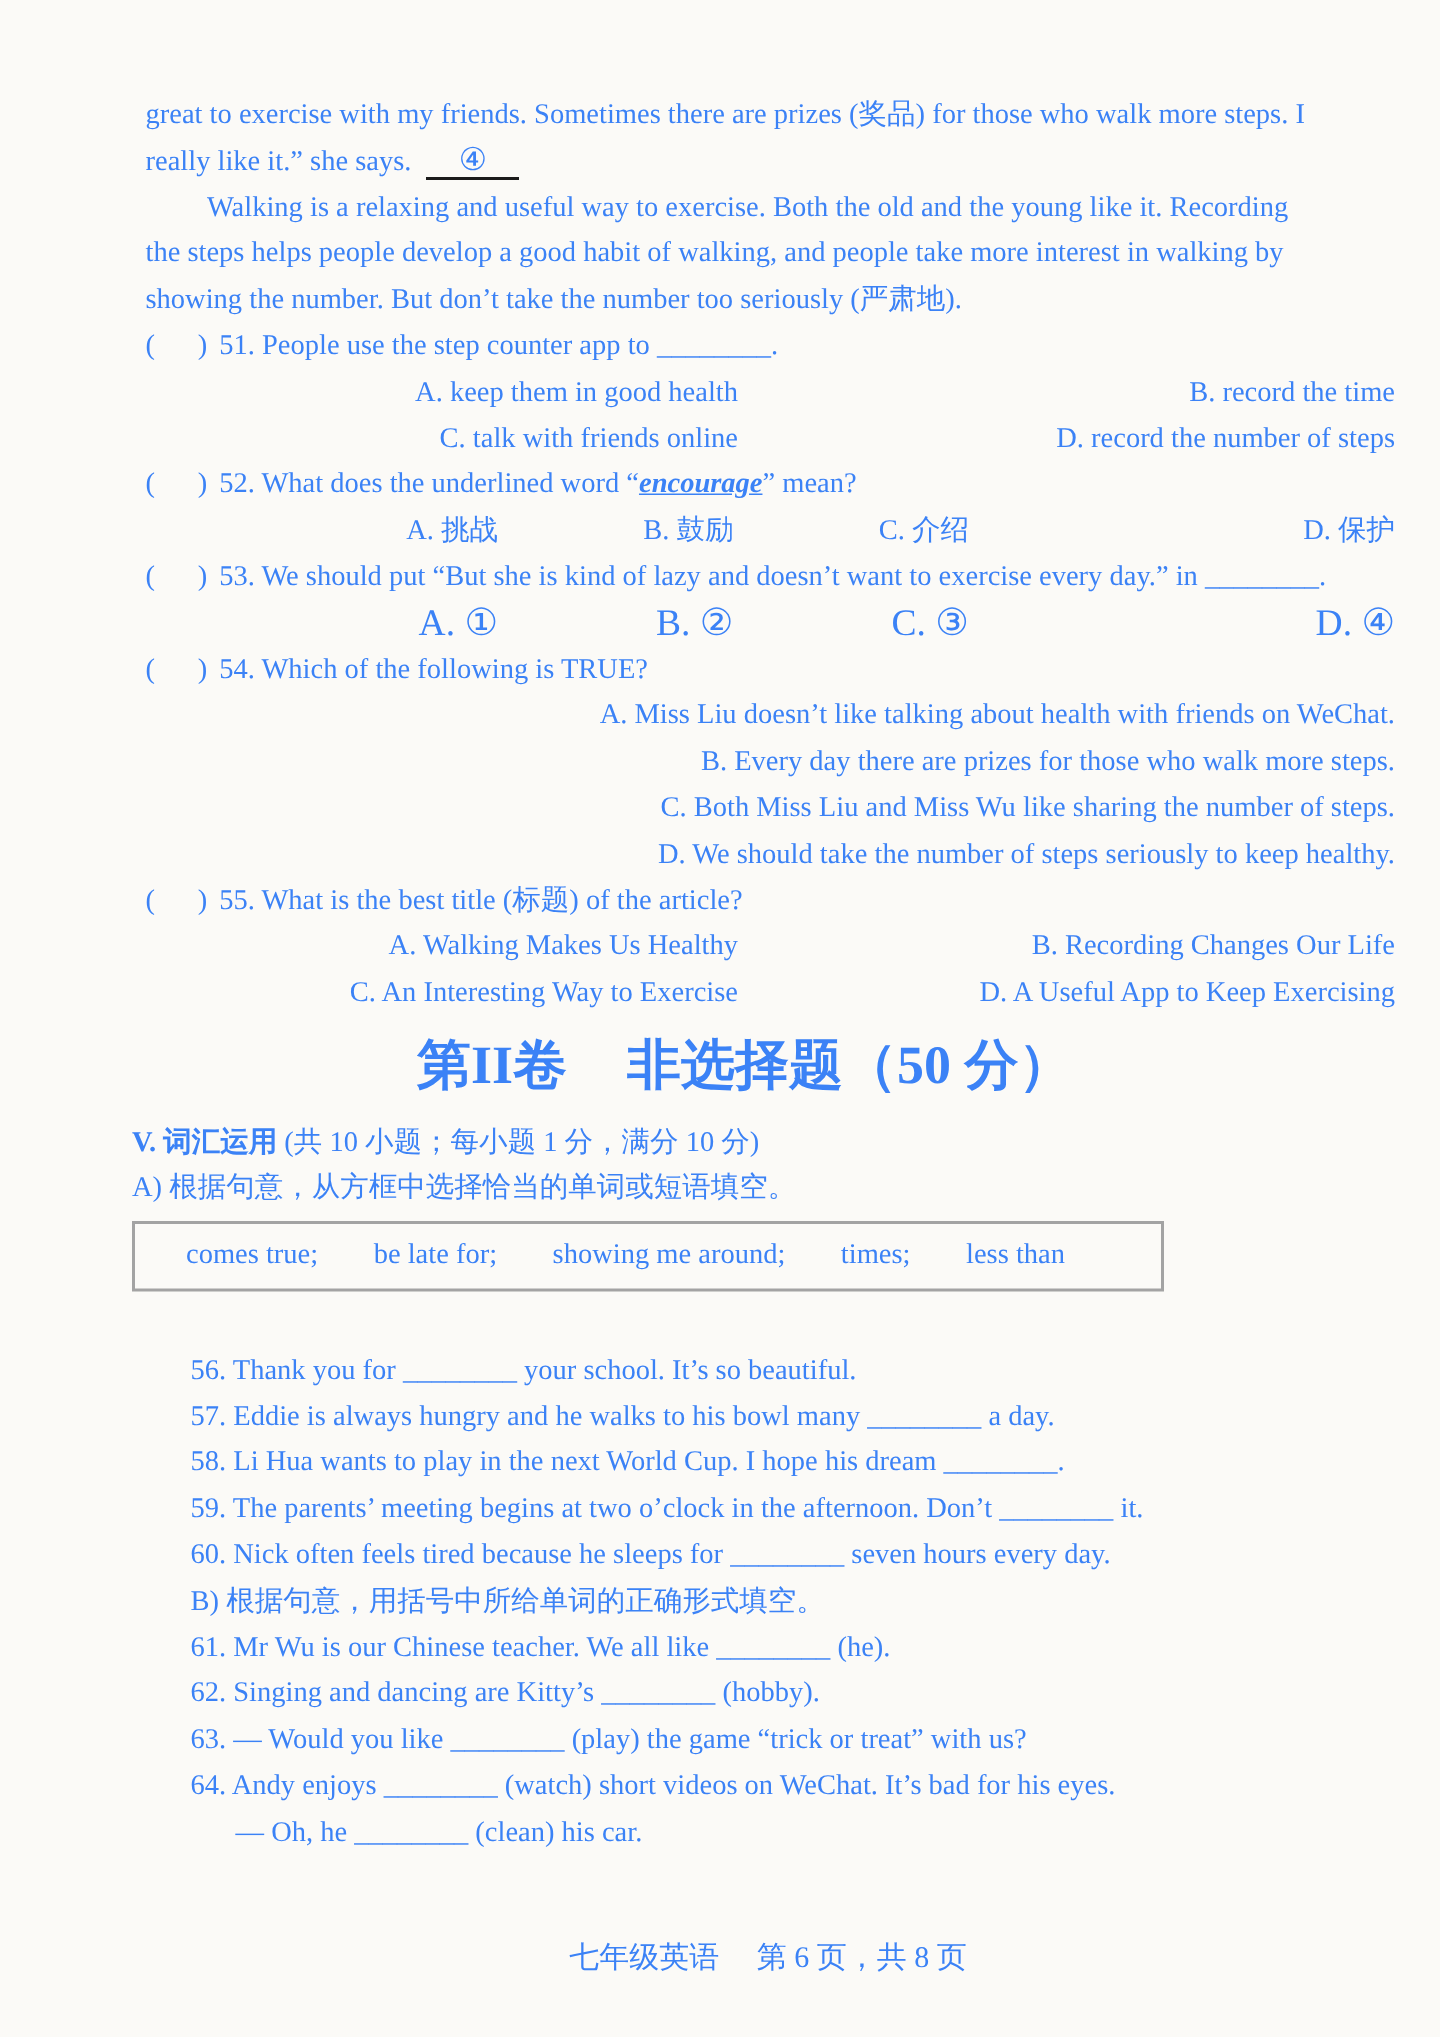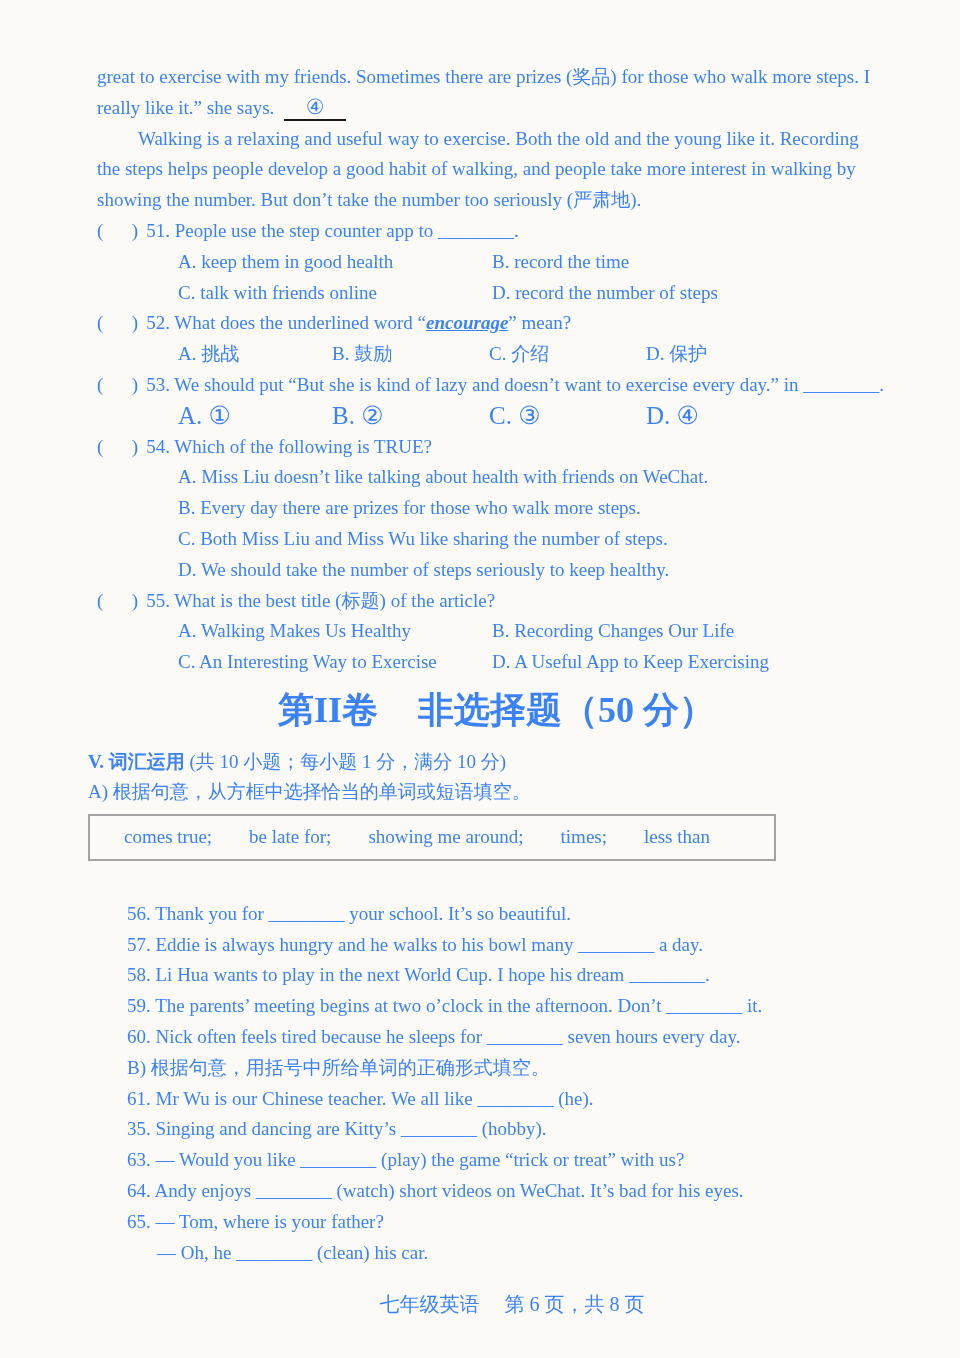--- a/index.html
+++ b/index.html
@@ -22,21 +22,21 @@
   .u-mark {
     display:inline-block; min-width:62px; text-align:center;
     border-bottom:2px solid #1b1b1b; margin-left:10px;
     font-size:21px; line-height:24px;
   }
   .q-row { display:flex; line-height:30.8px; white-space:nowrap; }
   .paren { white-space:pre; }
   .stem { margin-left:8px; white-space:pre; }
   .uword { font-weight:bold; font-style:italic; text-decoration:underline; }
 
-  .opts { padding-left:81px; line-height:30.8px; }
+  .opts { padding-left:81px; line-height:30.8px;text-align:right; }
   .cols2 { display:grid; grid-template-columns:314px 1fr; }
   .cols4 { display:grid; grid-template-columns:154px 157px 157px 1fr; }
   .opt { white-space:nowrap; }
   .circ { font-size:25px; }
 
   .s2-title {
     display:flex; justify-content:center; gap:40px;
     margin:12px 25px 0 0;
     font-weight:bold; font-size:36px; line-height:40px;
     white-space:nowrap;
@@ -157,21 +157,20 @@
     <div class="v-line">57. Eddie is always hungry and he walks to his bowl many ________ a day.</div>
     <div class="v-line">58. Li Hua wants to play in the next World Cup. I hope his dream ________.</div>
     <div class="v-line">59. The parents’ meeting begins at two o’clock in the afternoon. Don’t ________ it.</div>
     <div class="v-line">60. Nick often feels tired because he sleeps for ________ seven hours every day.</div>
   </div>
 
   <div class="v-line">B) 根据句意，用括号中所给单词的正确形式填空。</div>
 
   <div>
     <div class="v-line">61. Mr Wu is our Chinese teacher. We all like ________ (he).</div>
-    <div class="v-line">35. Singing and dancing are Kitty’s ________ (hobby).</div>
+    <div class="v-line">62. Singing and dancing are Kitty’s ________ (hobby).</div>
     <div class="v-line">63. — Would you like ________ (play) the game “trick or treat” with us?</div>
     <div class="v-line">64. Andy enjoys ________ (watch) short videos on WeChat. It’s bad for his eyes.</div>
-    <div class="v-line">65. — Tom, where is your father?</div>
     <div class="v-line v-indent">— Oh, he ________ (clean) his car.</div>
   </div>
 
   <div class="footer">七年级英语　 第 6 页，共 8 页</div>
 </div>
 
 </body></html>

